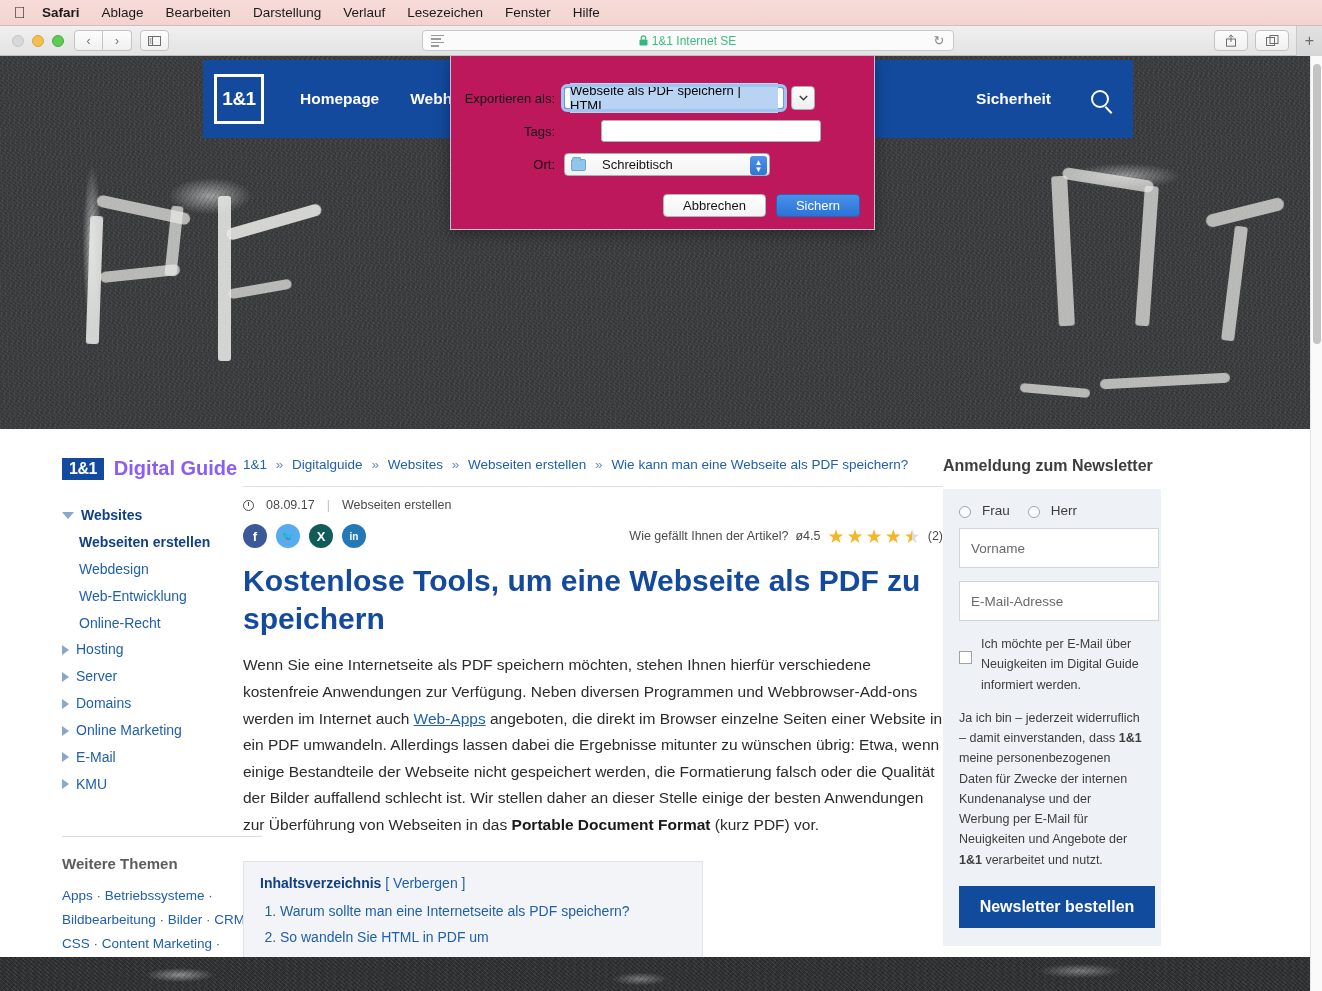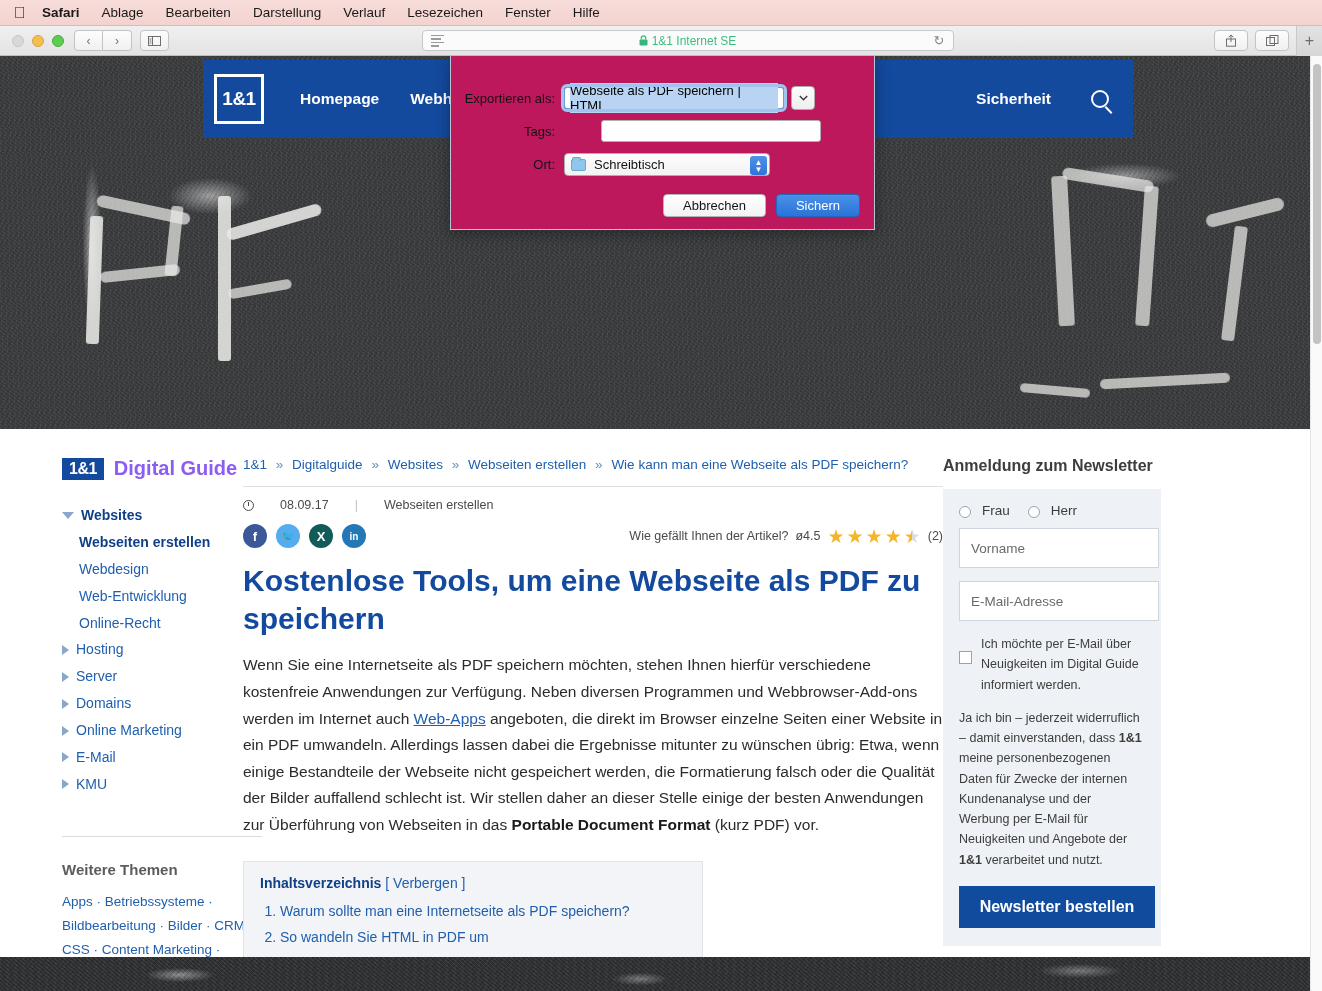--- a/index.html
+++ b/index.html
@@ -158,21 +158,21 @@
     width: 24px; height: 24px; margin-left: 7px;
     background: linear-gradient(180deg,#fdfdfd,#eeeeee);
     border:1px solid #adadad; border-radius:4px;
     display:flex;align-items:center;justify-content:center;
     font-size:9px;color:#444;
   }
   .locsel {
     width: 206px; height: 23px;
     background: linear-gradient(180deg,#fdfdfd,#f2f2f2);
     border:1px solid #adadad; border-radius:4px;
-    display:flex;align-items:center; padding-left:6px; gap:8px;
+    display:flex;align-items:center; padding-left:6px; gap:16px;
     position:relative; font-size:13px;
   }
   .folderico {
     width:15px;height:12px;background:#8fc6ea;border:1px solid #6ba8d4;border-radius:2px;
     position:relative;
   }
   .folderico::before{content:"";position:absolute;top:-3px;left:0;width:7px;height:3px;
                      background:#8fc6ea;border:1px solid #6ba8d4;border-bottom:none;border-radius:2px 2px 0 0;}
   .stepper {
     position:absolute; right:2px; top:2px; width:17px;height:19px;
@@ -209,29 +209,29 @@
     display:flex; align-items:center; gap:7px;
     font-size:14px; color:#1f5fae; padding: 4px 0; line-height:1.35;
   }
   .snav.b { font-weight:bold; color:#0f3f87; }
   .snav.sub { padding-left: 17px; font-weight:bold; color:#0f3f87; }
   .snav.sub2 { padding-left: 17px; font-weight:normal; color:#1f5fae;}
   .caret-d { width:0;height:0;border-left:6px solid transparent;border-right:6px solid transparent;
              border-top:7px solid #8aa7c9;}
   .caret-r { width:0;height:0;border-top:5.5px solid transparent;border-bottom:5.5px solid transparent;
              border-left:7px solid #8aa7c9;}
-  #weitere { margin-top: 38px; border-top: 1px solid #dcdcdc; padding-top: 24px; width: 200px;}
+  #weitere { margin-top: 38px; border-top: 1px solid #dcdcdc; padding-top: 18px; width: 200px;}
   #weitereTitle { color:#5c5c5c; font-weight:bold; font-size:15px; }
   #weitereLinks { margin-top:12px; font-size:13.5px; color:#1f5fae; line-height: 1.78; }
 
   
   #article { width: 700px; padding-top: 28px; }
   #breadcrumb { font-size: 13.5px; color:#1f5fae; padding-bottom: 14px; border-bottom:1px solid #dfdfdf;}
   #breadcrumb .sep { color:#6e8db5; margin: 0 5px; }
-  #metarow { display:flex; align-items:center; gap:26px; font-size:12.5px; color:#4a4a4a;
+  #metarow { display:flex; align-items:center; gap:12px; font-size:12.5px; color:#4a4a4a;
              padding: 11px 0 12px; }
   #metarow .clock {
     width:11px;height:11px;border:1.4px solid #4a4a4a;border-radius:50%;position:relative;
   }
   #metarow .clock::after{content:"";position:absolute;left:4px;top:1.5px;width:1.2px;height:4px;background:#4a4a4a;}
   #metarow .divider { color:#c2c2c2; }
   #socialrow { display:flex; align-items:center; padding-bottom: 6px; }
   .soc { width: 24px;height:24px;border-radius:50%;margin-right:9px;
          display:flex;align-items:center;justify-content:center;color:#fff;font-size:13px;font-weight:bold;}
   #ratingbox { margin-left:auto; display:flex; align-items:center; gap:7px; font-size:12.5px;color:#4a4a4a;}

